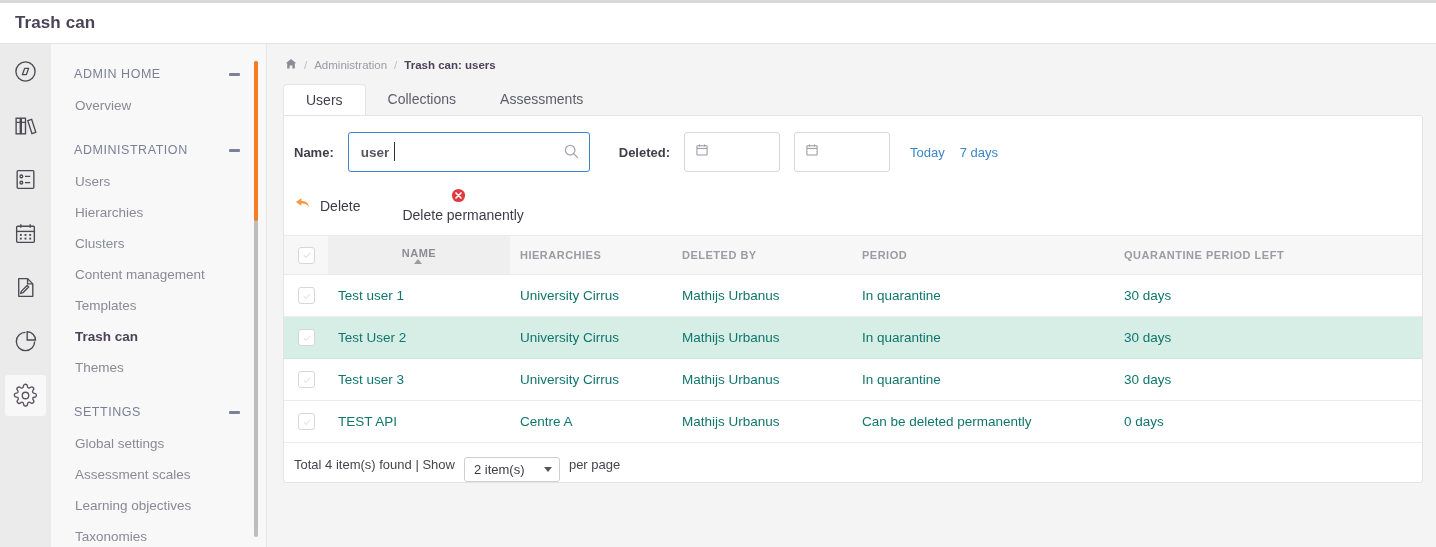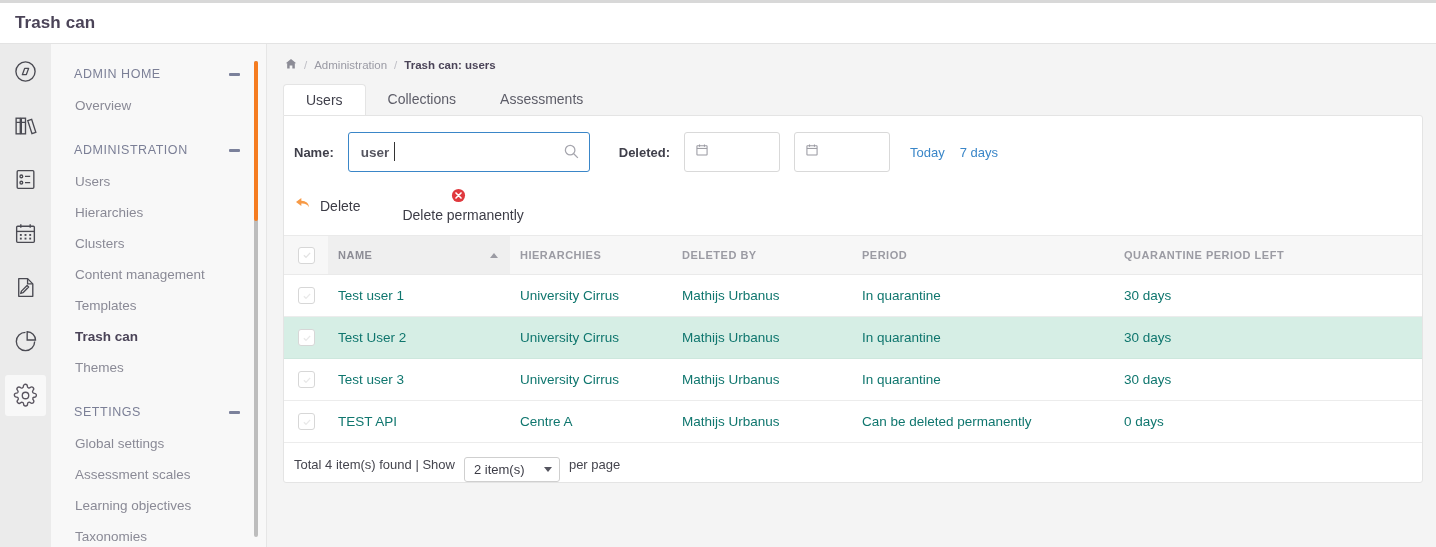--- a/index.html
+++ b/index.html
@@ -135,21 +135,21 @@
     font-size: 11px; letter-spacing: .5px; color: #9b9ba3; font-weight: bold;
     border-top: 1px solid #eaeaea; border-bottom: 1px solid #eaeaea;
     padding: 0 10px; white-space: nowrap;
   }
   thead th.sorted { background: #efefef; color: #8c8c95; }
   th.cb, td.cb { width: 44px; padding-left: 14px; }
   th.c-name, td.c-name { width: 182px; }
   th.c-hier, td.c-hier { width: 162px; }
   th.c-del, td.c-del { width: 180px; }
   th.c-stat, td.c-stat { width: 262px; }
-  .sortwrap { display: inline-flex; align-items: center; justify-content: space-between; width: 100%; }
+  .sortwrap { display: inline-flex; align-items: center; justify-content: space-between; width: 100%; flex-direction: column; }
   .sort-asc {
     width: 0; height: 0; border-left: 4px solid transparent;
     border-right: 4px solid transparent; border-bottom: 5px solid #9b9ba3;
     margin-right: 2px;
   }
   tbody td {
     height: 42px; font-size: 13.5px; color: #0f766e;
     border-bottom: 1px solid #ececec; padding: 0 10px;
   }
   tbody tr.hl td { background: #d6eee5; border-bottom-color: #cde7dd; }

